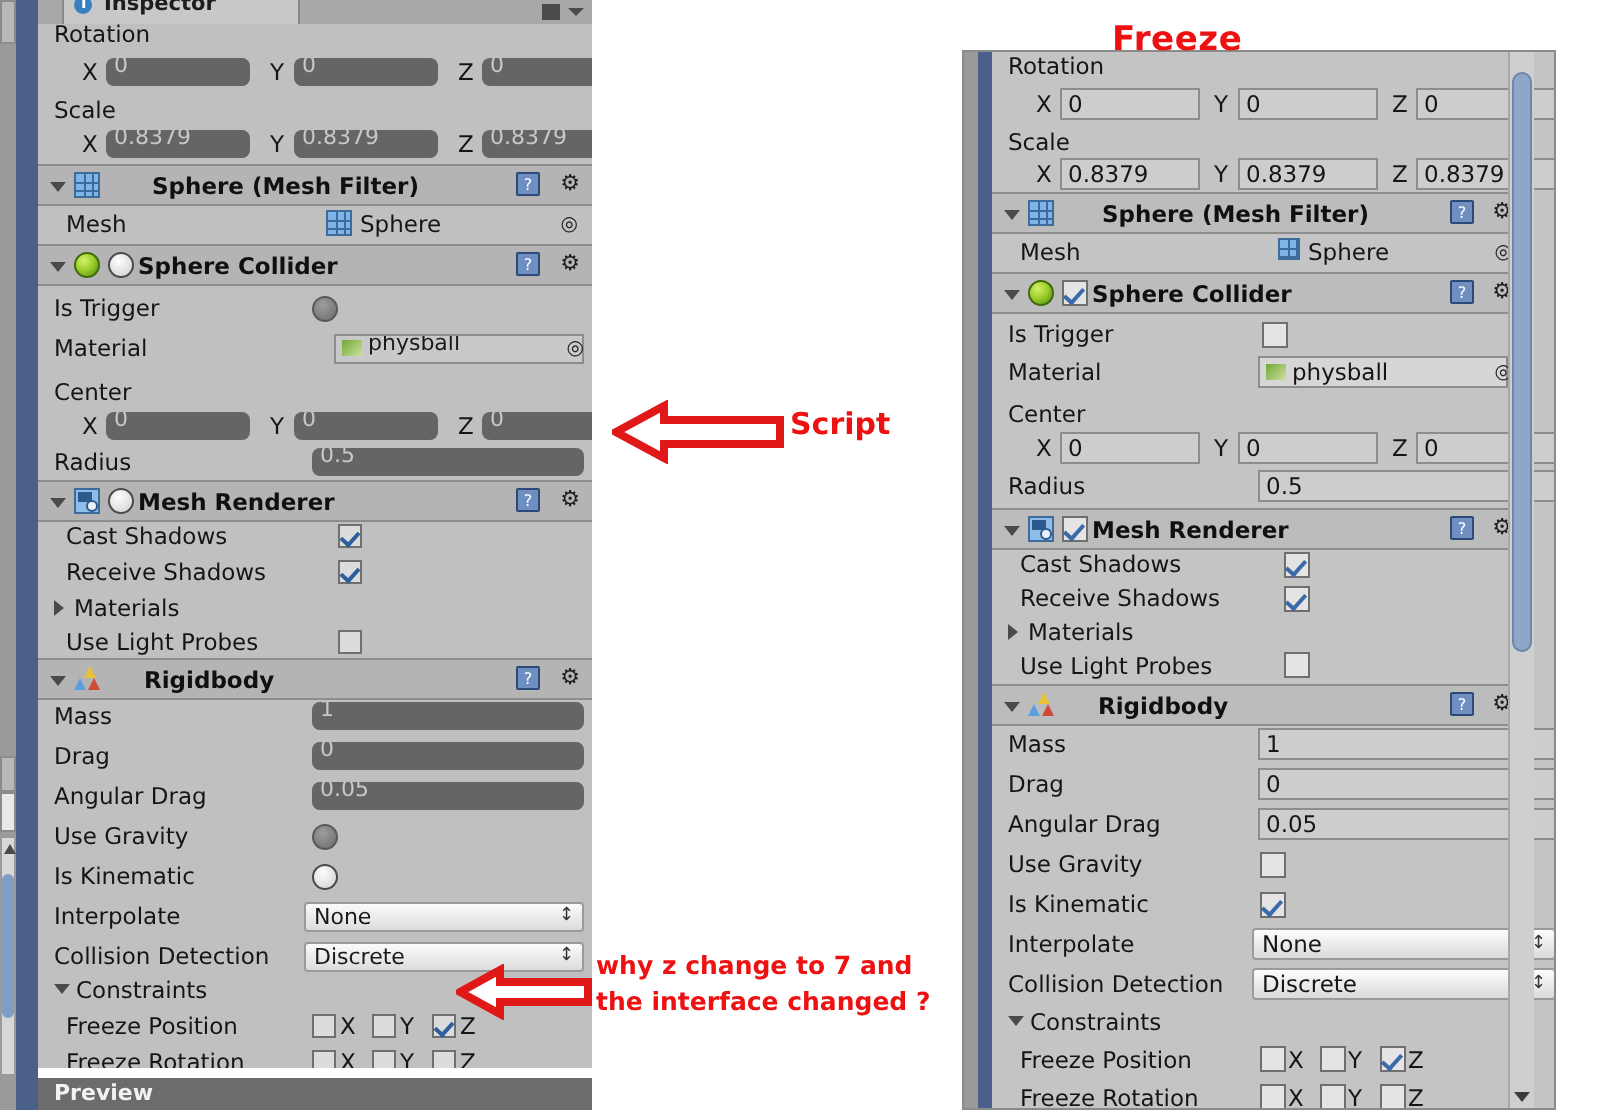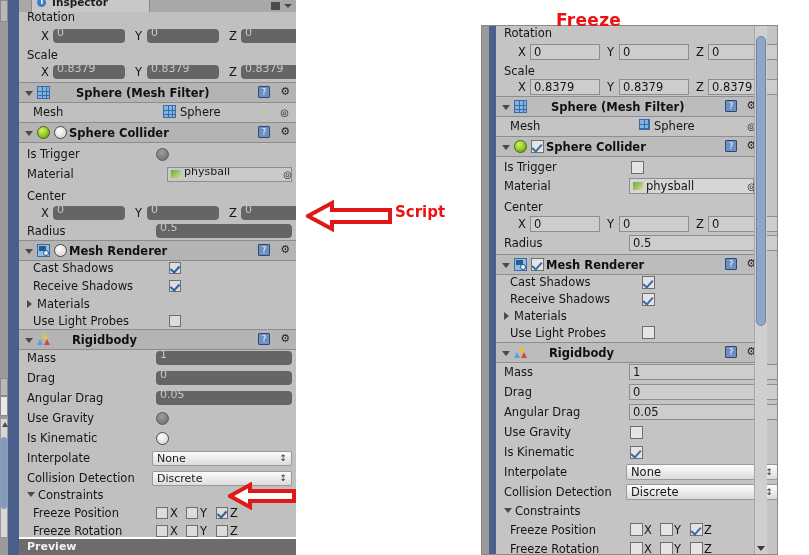--- a/index.html
+++ b/index.html
@@ -107,21 +107,21 @@
   #after .ckbox{
     width:12px;height:12px;background:#dcdcdc;border:1px solid #6f6f6f;box-sizing:border-box;
     flex:none;position:relative;
   }
   #after .ckbox.on::after{
     content:"";position:absolute;left:2px;top:1px;width:4px;height:7px;
     border:solid #2f5e9e;border-width:0 2px 2px 0;transform:rotate(42deg);
   }
   #after .ck-round{background:radial-gradient(circle at 40% 32%,#9d9d9d,#6a6a6a);border:1px solid #5a5a5a;}
   #after .ck-round.hollow{background:radial-gradient(circle at 40% 32%,#fdfdfd,#cfcfcf);border:1px solid #4a4a4a;}
-  #after .previewbar{position:absolute;left:19px;bottom:0;width:277px;height:16px;background:#6c6c6c;border-top:2px solid #ffffff;}
+  #after .previewbar{position:absolute;left:19px;bottom:0;width:277px;height:16px;background:#6c6c6c;border-top:5px solid #ffffff;}
   #after .previewbar span{position:absolute;left:8px;top:1px;font-size:11px;font-weight:bold;color:#f2f2f2;}
 
   
   #after .mini1{position:absolute;left:0px;top:0px;width:8px;height:22px;background:#b8b8b8;border:1px solid #8a8a8a;box-sizing:border-box;}
   #after .mini2{position:absolute;left:0px;top:378px;width:8px;height:18px;background:#b8b8b8;border:1px solid #8a8a8a;box-sizing:border-box;}
   #after .mini3{position:absolute;left:0px;top:396px;width:8px;height:20px;background:#e8e8e8;border:1px solid #8a8a8a;box-sizing:border-box;}
   #after .sb{position:absolute;left:0px;top:418px;width:8px;height:120px;background:#d8d8d8;border:1px solid #9a9a9a;box-sizing:border-box;}
   #after .sb .thumb{position:absolute;left:0px;top:18px;width:6px;height:72px;background:#7f9cc4;border-radius:3px;}
   #after .sb .up{position:absolute;left:1px;top:3px;width:0;height:0;border-left:3px solid transparent;border-right:3px solid transparent;border-bottom:5px solid #4a4a4a;}
 
@@ -594,20 +594,21 @@
     </div>
 
     <div class="vscroll">
       <div class="thumb"></div>
       <div class="dn"></div>
     </div>
   </div>
 
   <div class="anno-text" id="before-title">Freeze</div>
   <div class="anno-text" id="after-label">Script</div>
+  <div class="anno-text" id="q-text">why z change to 7 and the interface changed ?</div>
 
   <svg class="arrow" style="left:306px;top:200px;" width="86" height="32" viewBox="0 0 86 32">
     <polygon points="2,16 26,3 26,10 84,10 84,22 26,22 26,29" fill="#ffffff" stroke="#e01818" stroke-width="4" stroke-linejoin="miter"></polygon>
   </svg>
 
   <svg class="arrow" style="left:228px;top:482px;" width="68" height="28" viewBox="0 0 68 28">
     <polygon points="2,14 22,3 22,9 66,9 66,19 22,19 22,25" fill="#ffffff" stroke="#e01818" stroke-width="4" stroke-linejoin="miter"></polygon>
   </svg>
 
 </div>

